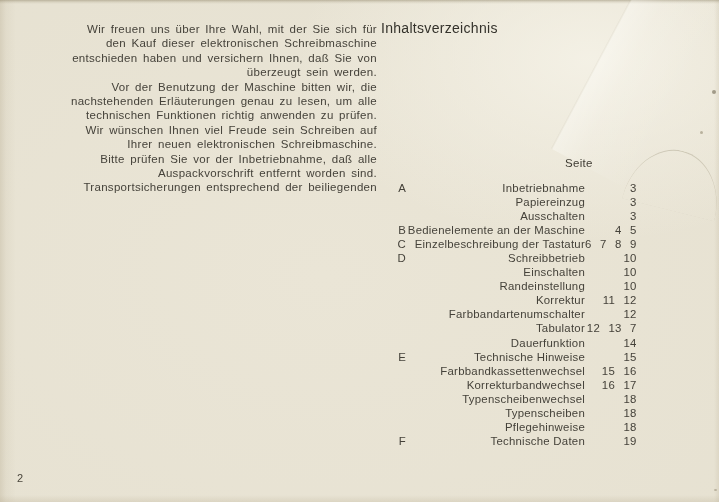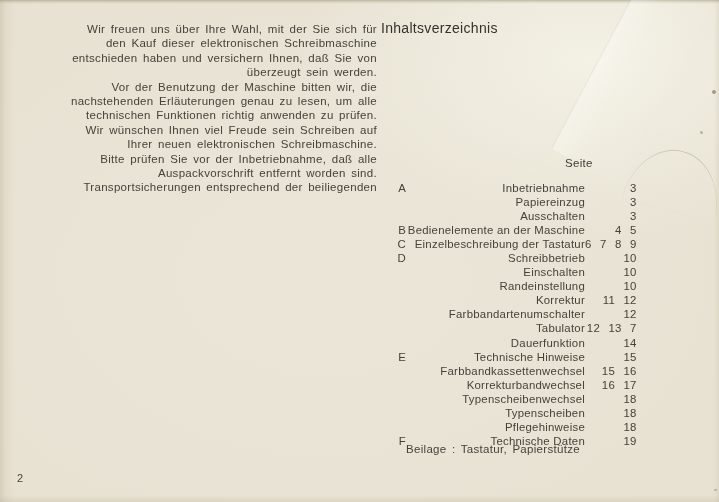--- a/index.html
+++ b/index.html
@@ -216,16 +216,15 @@
 
       <div class="cell letter"></div>
       <div class="cell title">Pflegehinweise</div>
       <div class="cell pages">18</div>
 
       <div class="cell letter">F</div>
       <div class="cell title">Technische Daten</div>
       <div class="cell pages">19</div>
     </div>
 
-  <div class="appendix">Beilage : Tastatur, Papierstütze</div>
 
   <div class="page-number">2</div>
 </div>
 
 </body></html>

